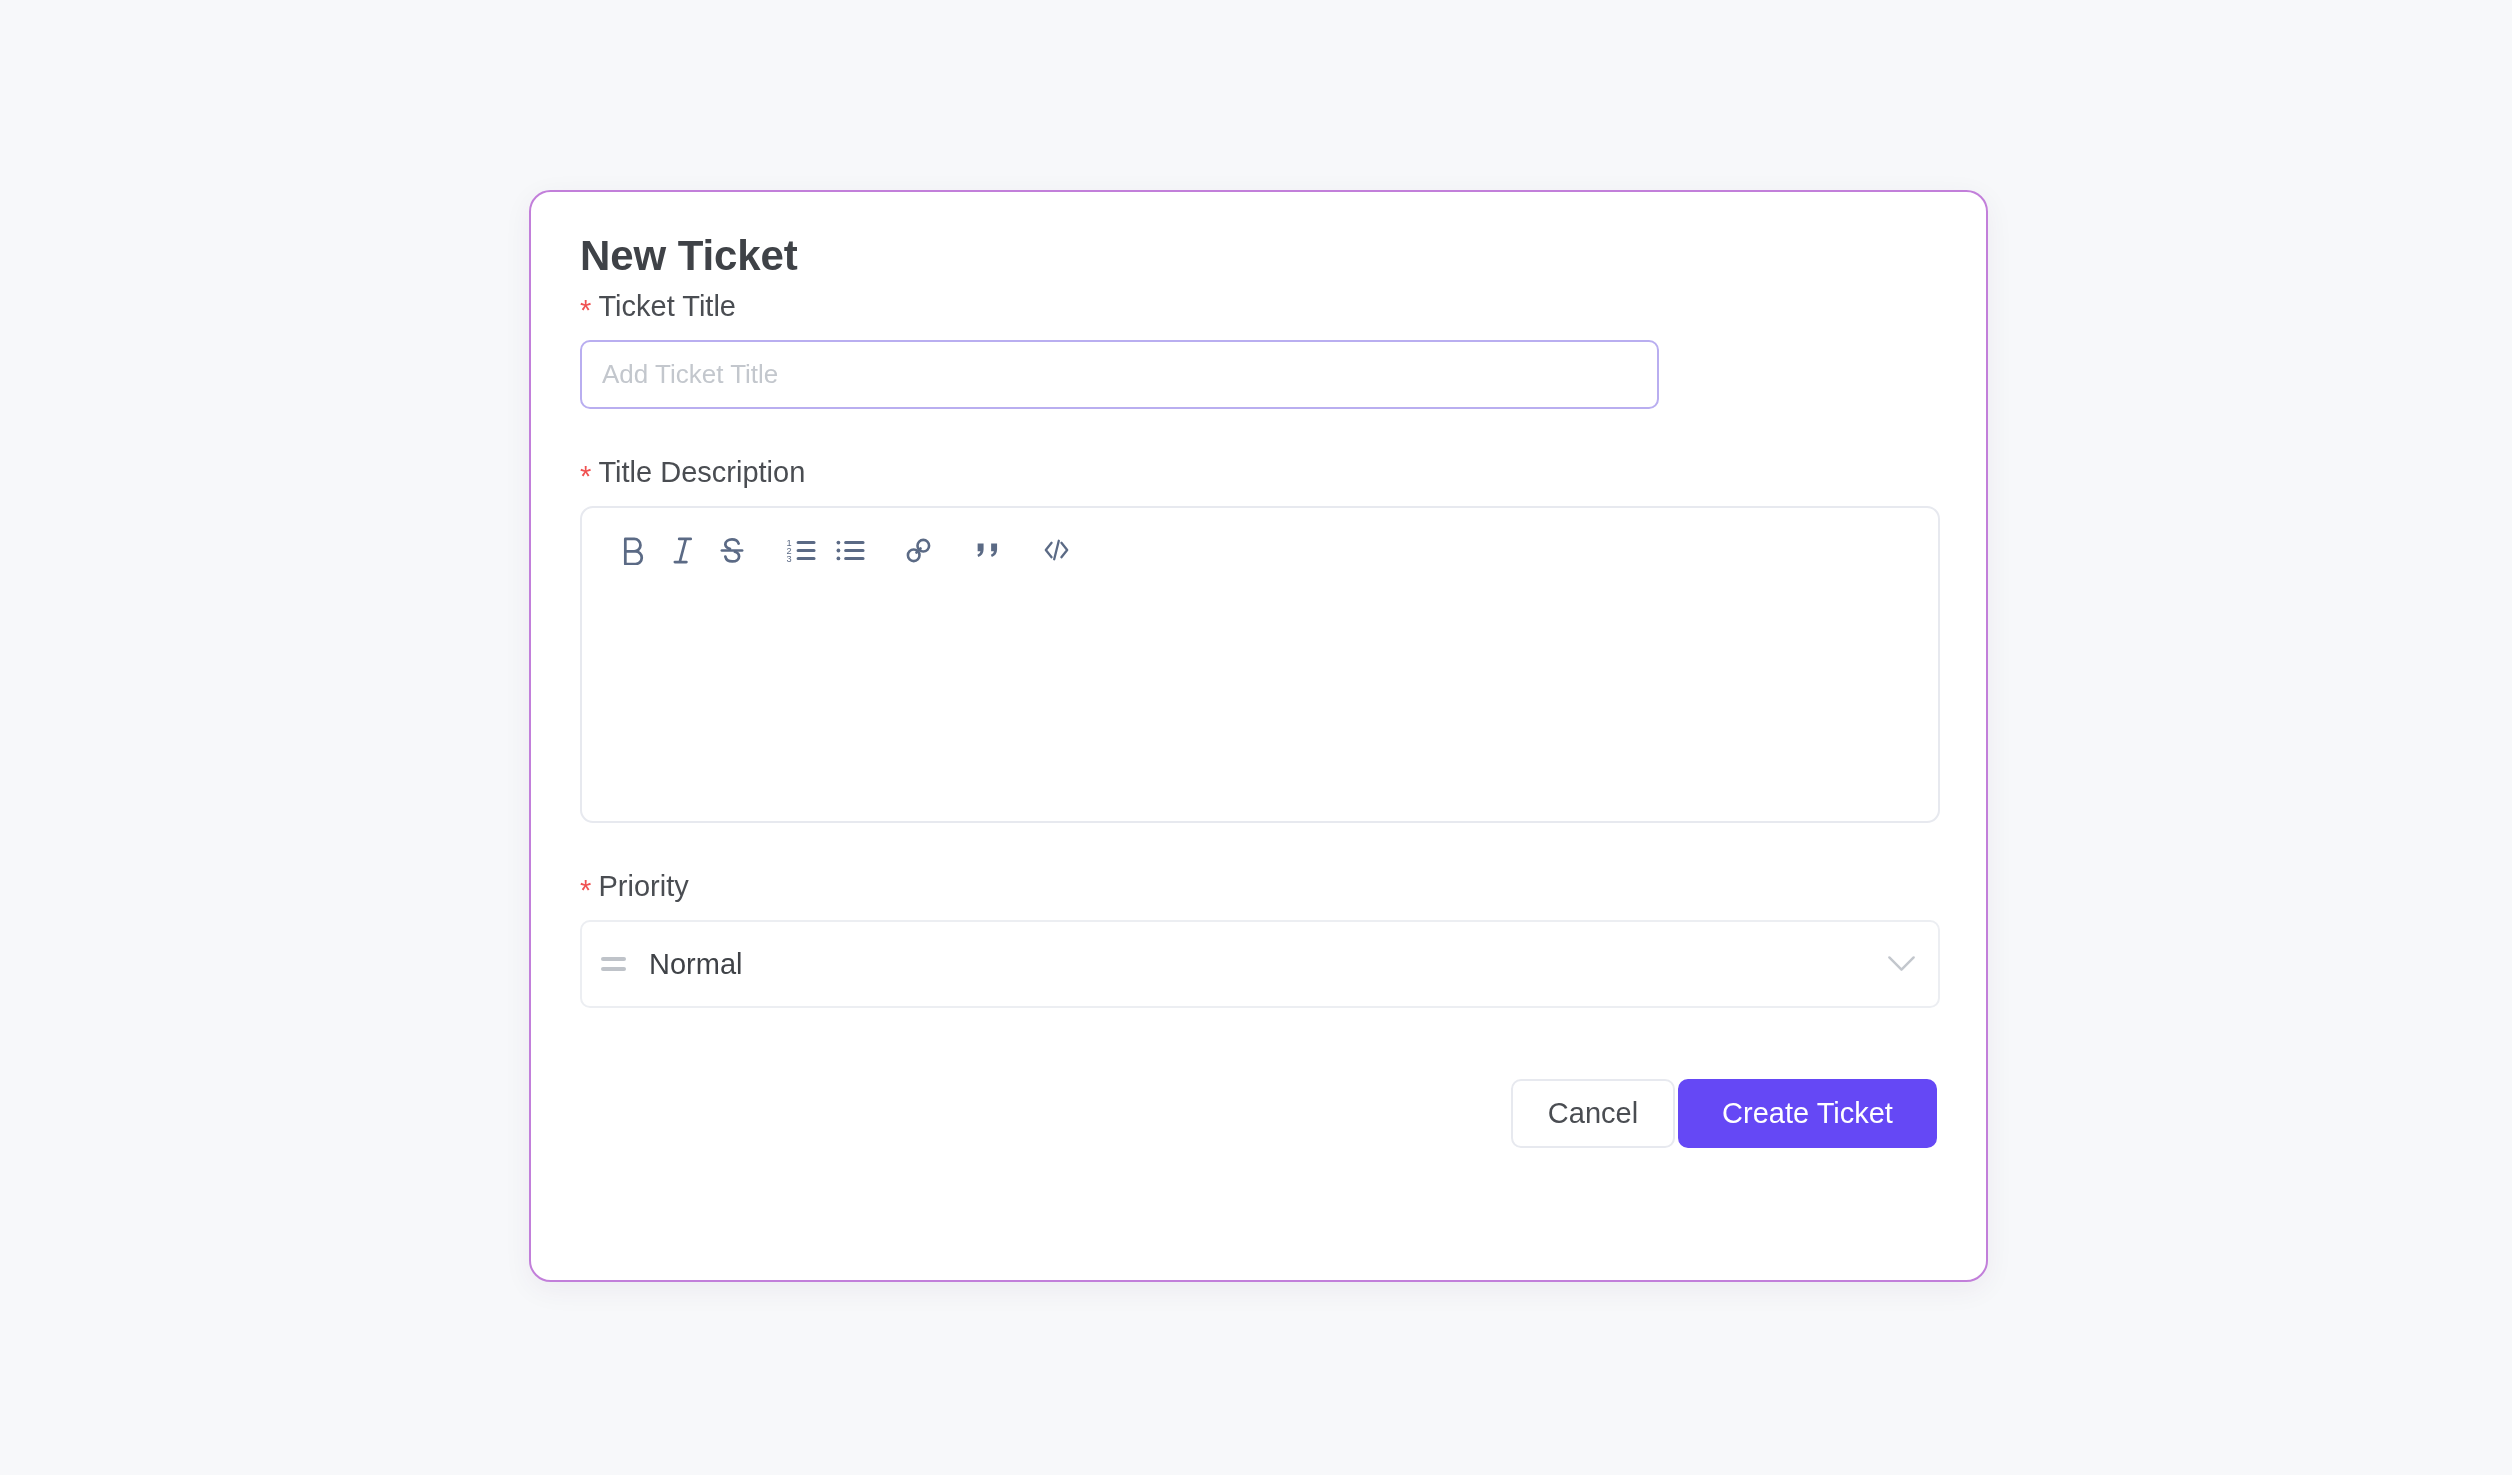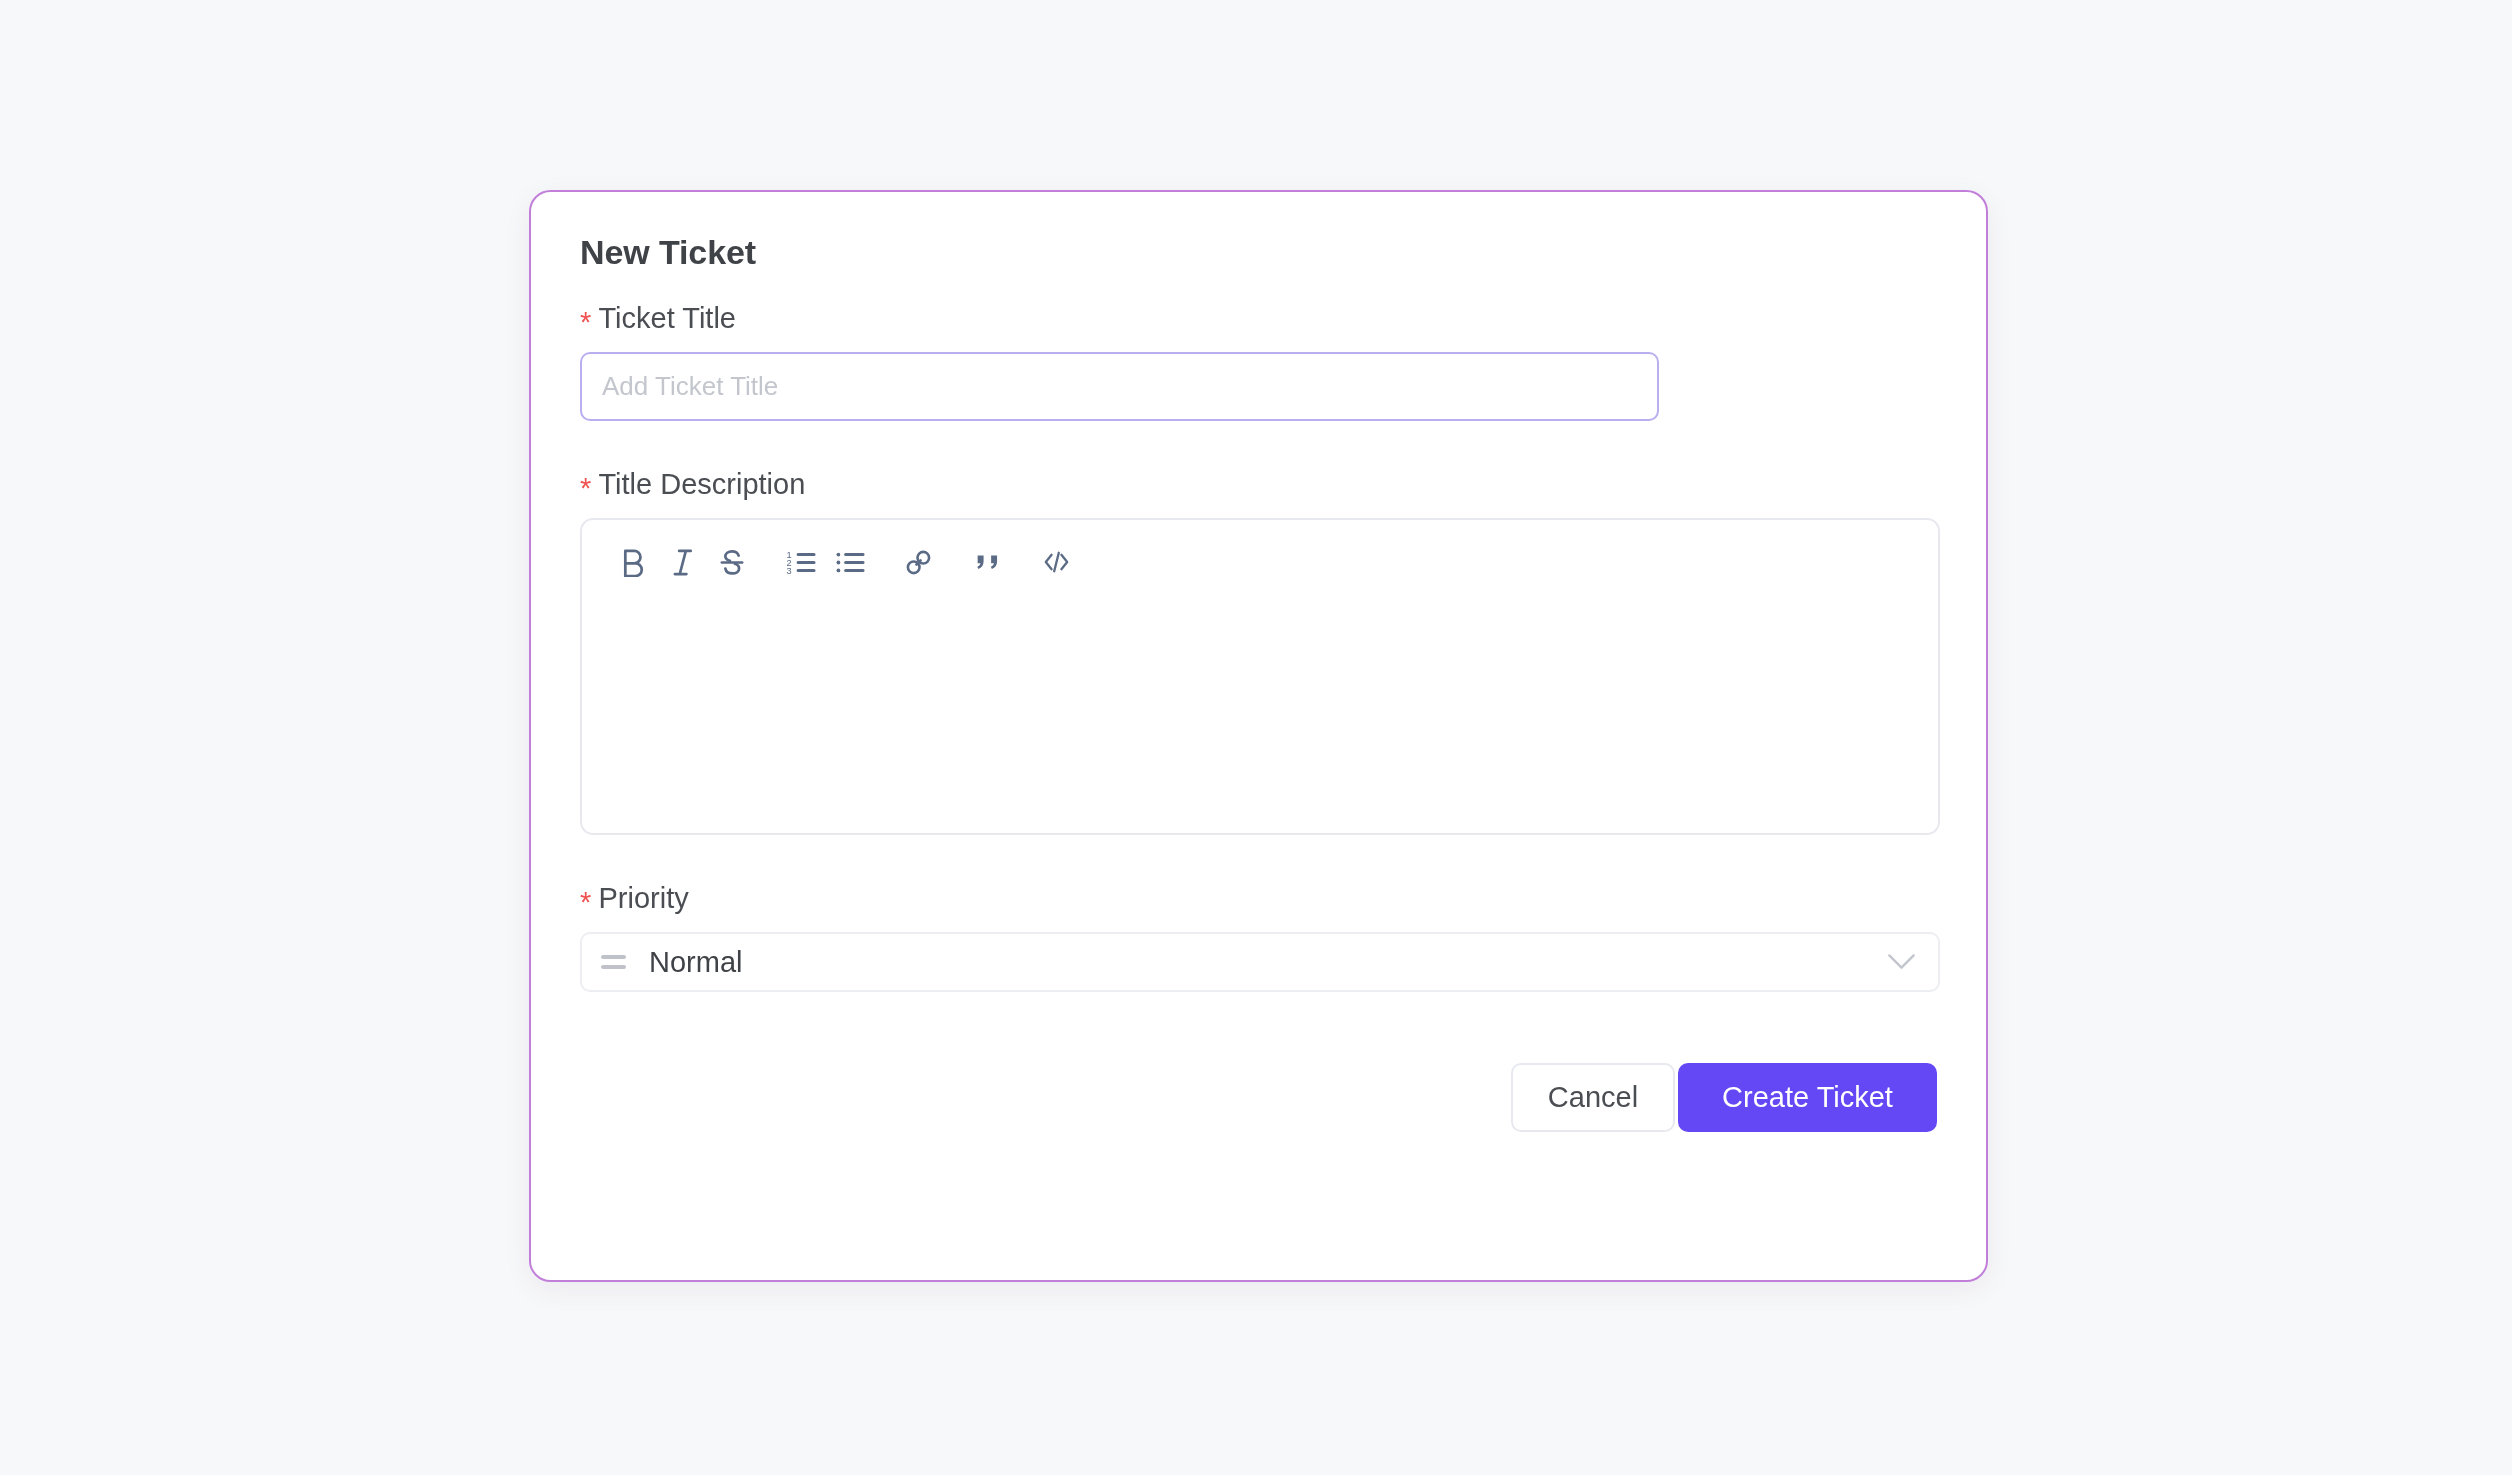--- a/index.html
+++ b/index.html
@@ -38,26 +38,26 @@
 
   .dialog-inner {
     position: absolute;
     left: 49px;
     top: 43px;
     right: 49px;
     bottom: 33px;
   }
 
   .dialog-title {
-    font-size: 34px;
+    font-size: 42px;
     font-weight: bold;
     color: #3f4247;
     letter-spacing: -0.1px;
     line-height: 1;
-    margin-bottom: 35px;
+    margin-bottom: 15px;
   }
 
   
   .field-label {
     display: flex;
     align-items: baseline;
     gap: 7.2px;
     font-size: 29px;
     color: #4a4d52;
     line-height: 1;
@@ -136,21 +136,21 @@
     font-size: 28px;
     font-style: italic;
     color: #8e99ad;
     line-height: 1.2;
   }
 
   
   .select {
     position: relative;
     width: 1360px;
-    height: 60px;
+    height: 88px;
     border: 2.2px solid #eceef2;
     border-radius: 10px;
     background: #ffffff;
     display: flex;
     align-items: center;
     padding: 15px 19px;
     cursor: pointer;
   }
   .select-icon {
     width: 32px;

